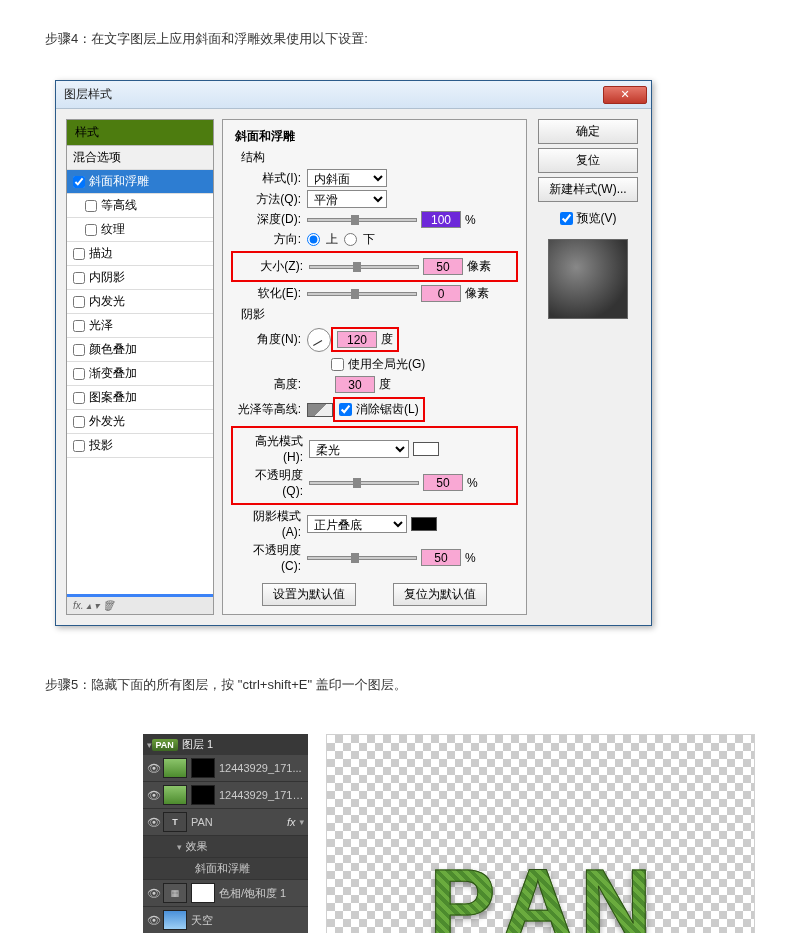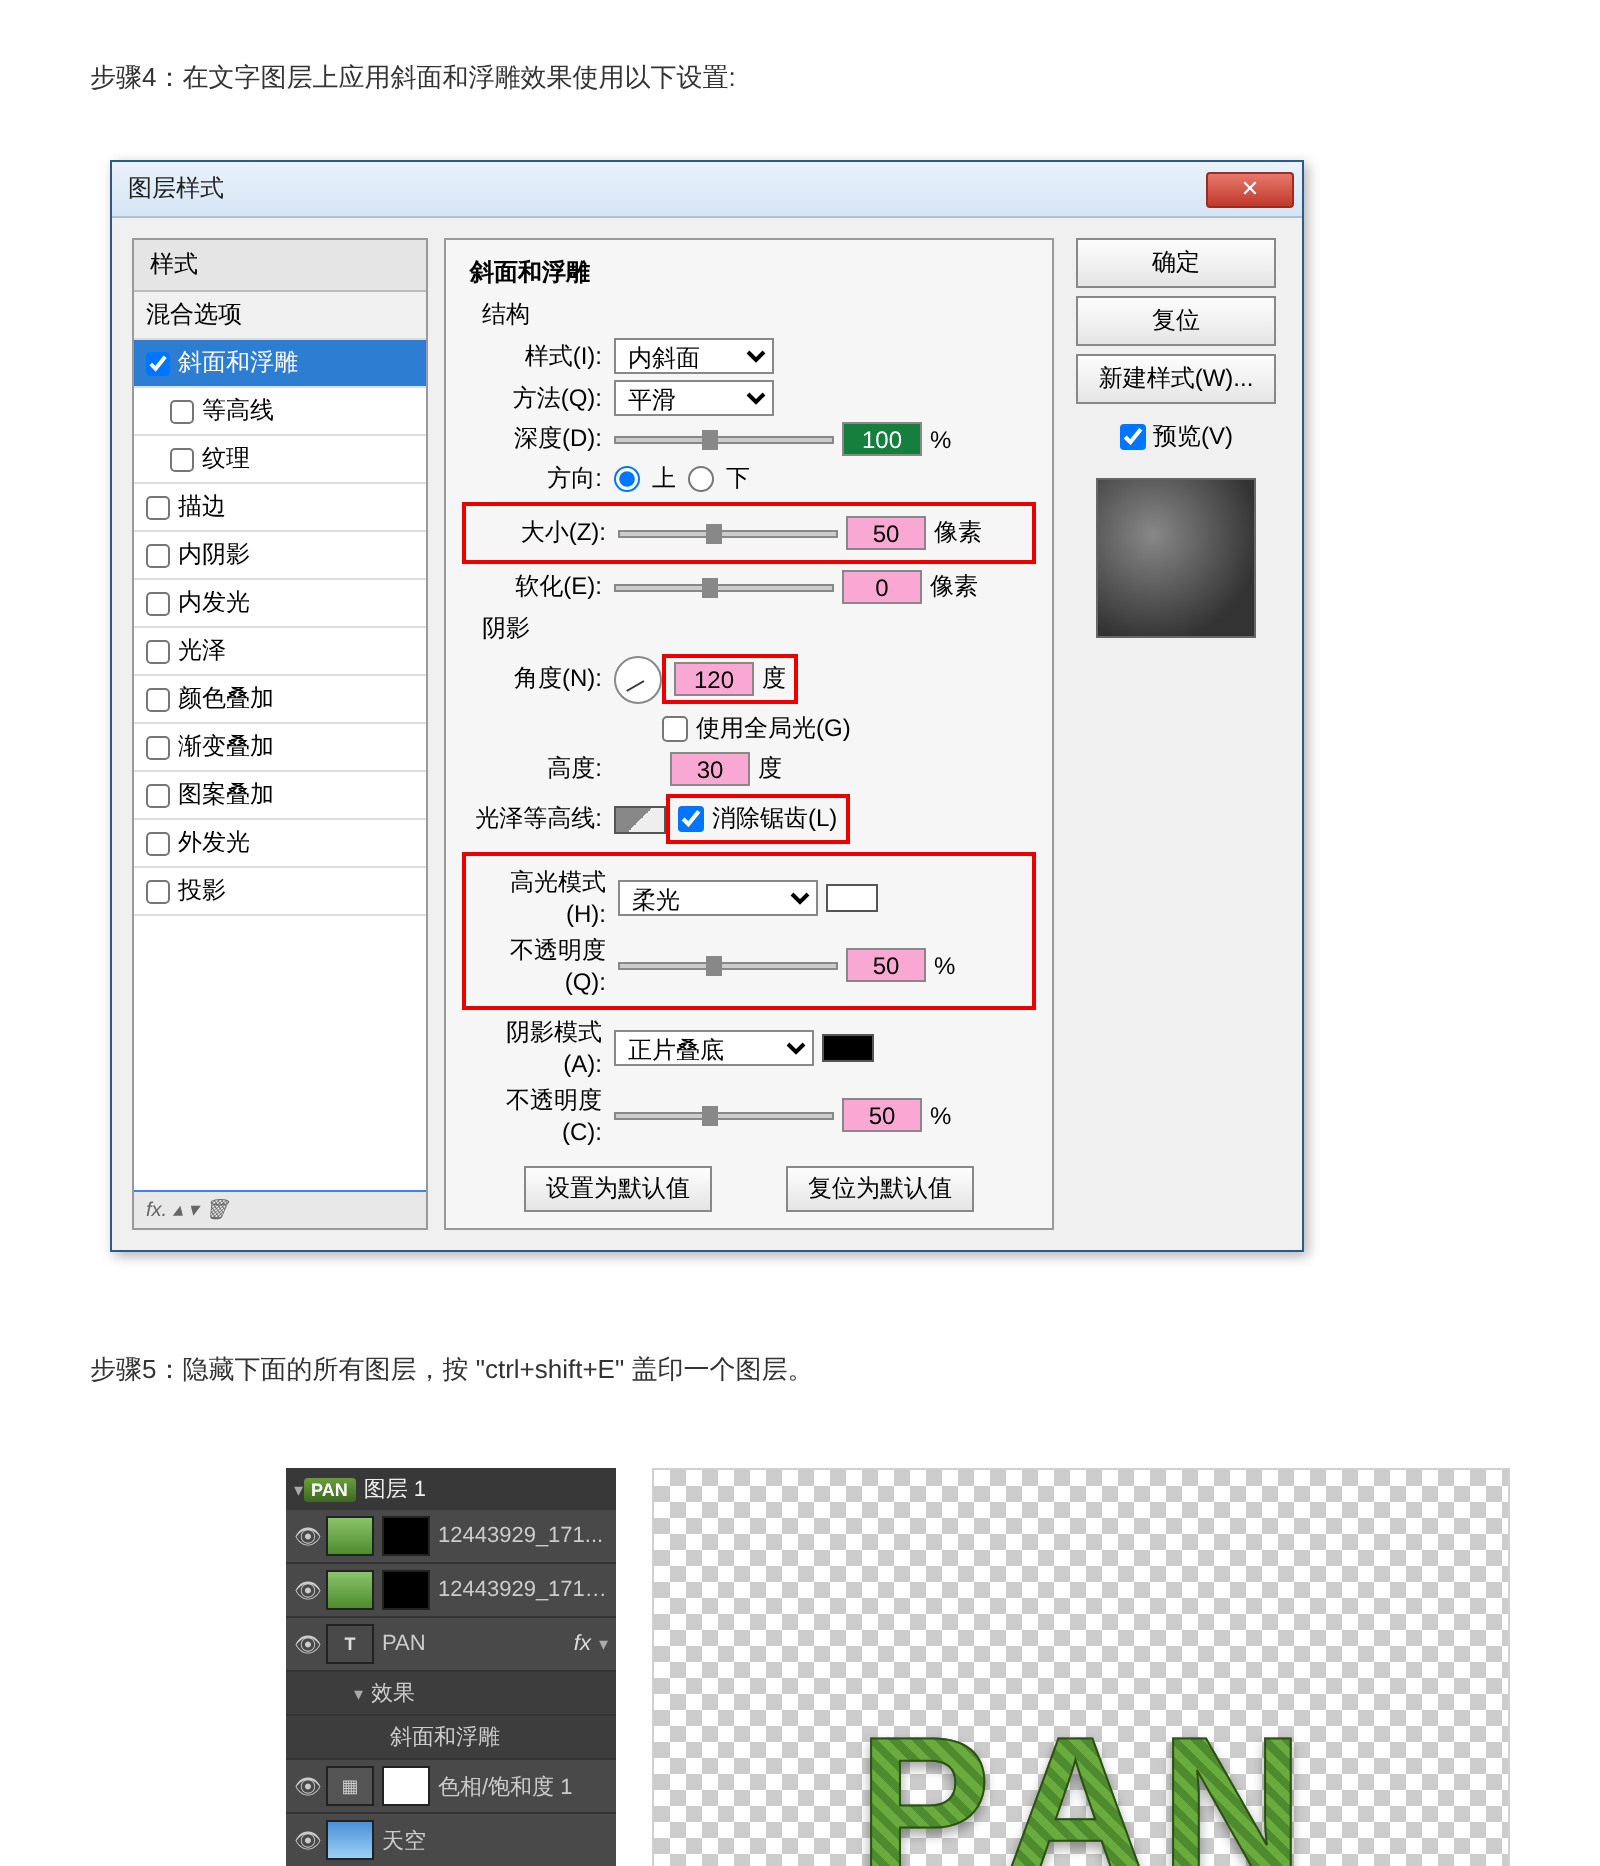--- a/index.html
+++ b/index.html
@@ -9,39 +9,39 @@
 
 .dialog { width: 597px; margin-left: 10px; border: 1px solid #2b5b8a; box-shadow: 2px 2px 6px rgba(0,0,0,0.3); margin-top: 32px; }
 .titlebar { background: linear-gradient(#eaf2fb, #d5e5f5); height: 28px; display: flex; align-items: center; padding: 0 4px; border-bottom: 1px solid #b0c0d0; }
 .titlebar-text { font-size: 12px; color: #222; flex: 1; padding-left: 4px; }
 .close-btn { width: 44px; height: 18px; background: linear-gradient(#e6786b, #c0392b); border: 1px solid #a02a1e; border-radius: 2px; color: #fff; font-size: 11px; display: flex; align-items: center; justify-content: center; }
 
 .dialog-body { background: #f0f0f0; display: flex; padding: 10px; gap: 8px; }
 
 
 .styles-pane { width: 148px; border: 1px solid #999; background: #fff; display: flex; flex-direction: column; }
-.styles-head { background: #e5e5e5; border-bottom: 1px solid #bbb; font-size: 12px; padding: 4px 8px; }
+.styles-head { background: #4d7c0f; border-bottom: 1px solid #bbb; font-size: 12px; padding: 4px 8px; }
 .styles-list { flex: 1; }
 .style-item { font-size: 12px; padding: 3px 6px; border-bottom: 1px solid #ddd; display: flex; align-items: center; gap: 4px; }
 .style-item.header { background: #f0f0f0; }
 .style-item.selected { background: #2d7dd2; color: #fff; }
 .style-item input[type=checkbox] { width: 12px; height: 12px; }
-.styles-foot { background: #e8e8e8; border-top: 1px solid #3b82f6; font-size: 10px; padding: 3px 6px; color: #666; font-style: italic; }
+.styles-foot { background: #e8e8e8; border-top: 3px solid #3b82f6; font-size: 10px; padding: 3px 6px; color: #666; font-style: italic; }
 
 
 .settings-pane { flex: 1; border: 1px solid #999; background: #f6f6f6; padding: 8px 12px; font-size: 12px; position: relative; }
 .section-title { font-size: 12px; font-weight: bold; margin-bottom: 4px; }
 .sub-title { font-size: 12px; margin: 4px 0 2px 6px; }
 .form-row { display: flex; align-items: center; margin: 3px 0; gap: 4px; font-size: 12px; }
 .form-label { width: 68px; text-align: right; padding-right: 2px; }
 .form-select { border: 1px solid #888; background: #fff; font-size: 12px; padding: 1px 2px; width: 80px; height: 18px; }
 .form-slider { width: 110px; height: 4px; background: #ccc; border: 1px solid #888; position: relative; }
 .form-slider::after { content:""; position:absolute; width:8px; height:10px; background:#888; top:-4px; left:40%; }
 .form-input { width: 40px; border: 1px solid #888; background: #f9a8d4; font-size: 12px; text-align: center; height: 17px; }
-.form-input.blue { background: #15803d; color: #fff; }
+.form-input.blue { background: #6d28d9; color: #fff; }
 .unit { font-size: 12px; }
 .radio-row { display: flex; gap: 6px; align-items: center; }
 .red-box { border: 2px solid #e00; padding: 2px 4px; margin: 1px -4px; }
 .swatch-sm { width: 26px; height: 14px; border: 1px solid #555; background: #fff; display:inline-block; }
 .swatch-black { background: #000; }
 .swatch-grad { background: linear-gradient(135deg,#888 50%,#eee 50%); }
 .btn-sm { border: 1px solid #888; background: linear-gradient(#fdfdfd,#e5e5e5); font-size: 12px; padding: 2px 10px; }
 .footer-btns { display:flex; gap:37px; justify-content:center; margin-top:10px; }
 
 

